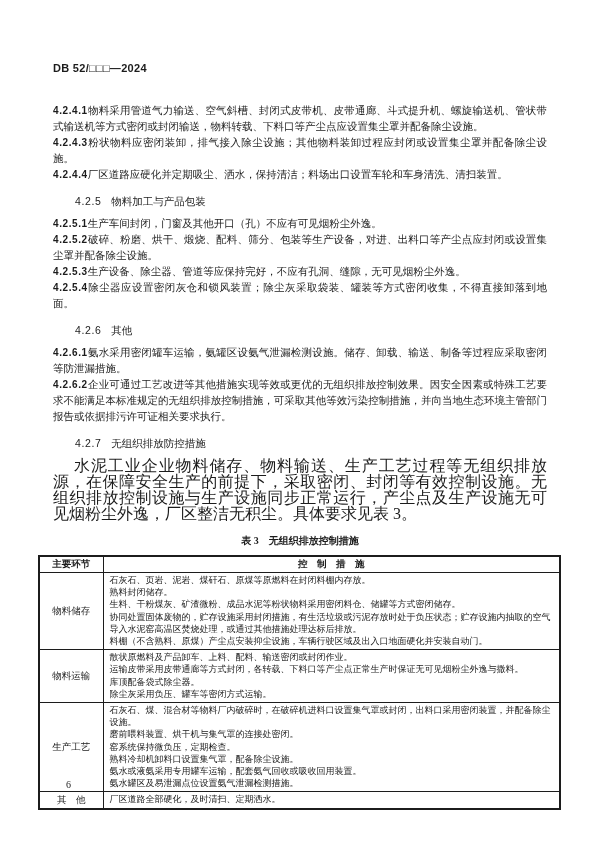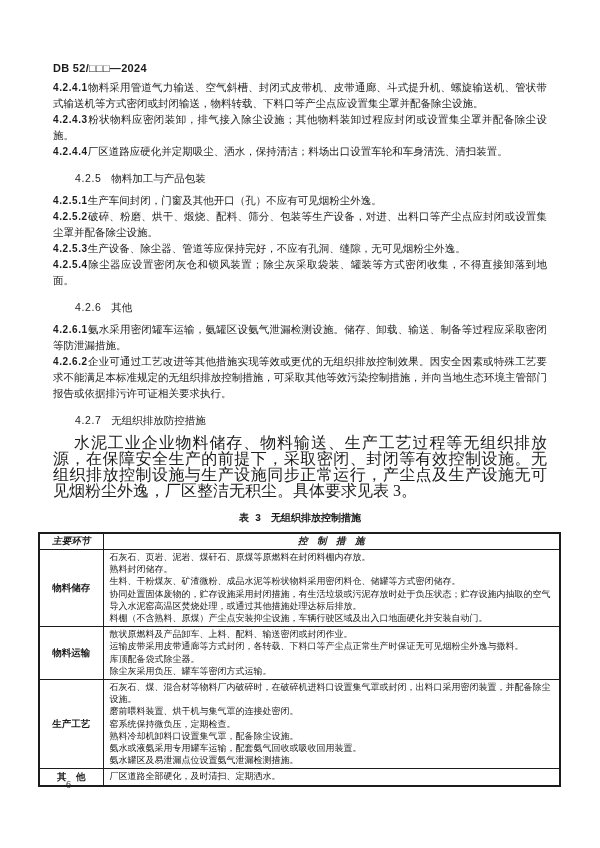--- a/index.html
+++ b/index.html
@@ -13,21 +13,21 @@
     color: #1c1c1c;
     font-family: "Liberation Serif", "DejaVu Serif", serif;
     overflow: hidden;
   }
   .content { padding: 62px 53px 0 53px; }
   .doc-header {
     font-family: "Liberation Sans", "DejaVu Sans", sans-serif;
     font-weight: bold;
     font-size: 11px;
     letter-spacing: 0.3px;
-    margin-bottom: 6px;
+    margin-bottom: 29px;
   }
   .clause {
     font-size: 10.5px;
     line-height: 16px;
     text-align: justify;
   }
   .clause .num {
     font-family: "Liberation Sans", "DejaVu Sans", sans-serif;
     font-weight: bold;
     font-size: 10px;
@@ -43,21 +43,21 @@
     margin: 11px 0 8px 22px;
   }
   .sec-heading .num { margin-right: 10px; letter-spacing: 0.6px; }
   .body-para {
     font-size: 16px;
     line-height: 16px;
     text-align: justify;
     text-indent: 21px;
   }
   .table-caption {
-    font-family: Liberation Mono, monospace;
+    font-family: Liberation Serif, serif;
     font-weight: bold;
     font-size: 10px;
     text-align: center;
     margin: 12px 0 7px 0;
   }
   table.ctrl-table {
     border-collapse: collapse;
     width: 523px;
     margin-left: -15px;
     table-layout: fixed;
@@ -66,26 +66,25 @@
     border: 1px solid #1c1c1c;
   }
   table.ctrl-table { border-width: 2px; }
   .ctrl-table th {
     font-family: "Liberation Sans", "DejaVu Sans", sans-serif;
     font-weight: bold;
     font-size: 9.5px;
     padding: 1px 2px;
     height: 14px;
     text-align: center;
-    font-style: italic;
   }
   .ctrl-table .col-stage { width: 64px; }
   .ctrl-table td.stage {
     font-family: "Liberation Sans", "DejaVu Sans", sans-serif;
-    font-weight: bold;
+    font-weight: normal;
     font-size: 9.5px;
     text-align: center;
     vertical-align: middle;
     padding: 1px 2px;
   }
   .ctrl-table td.measures {
     font-size: 9px;
     line-height: 12.2px;
     padding: 1px 6px 2px 6px;
     vertical-align: middle;

